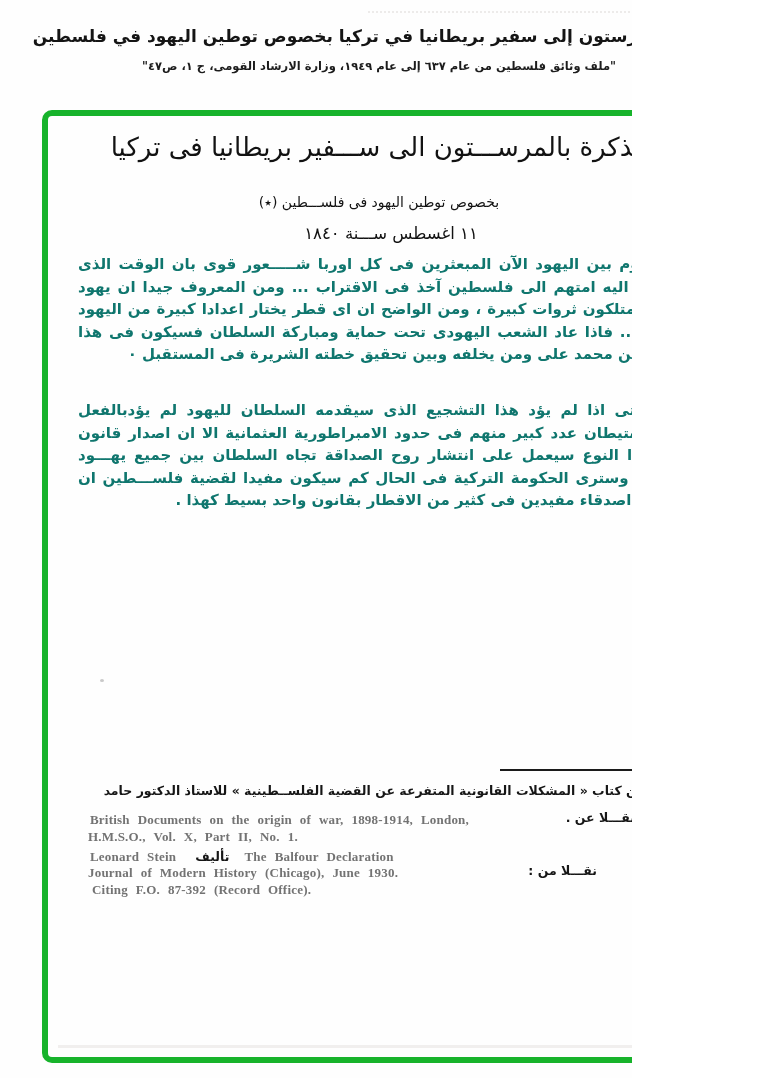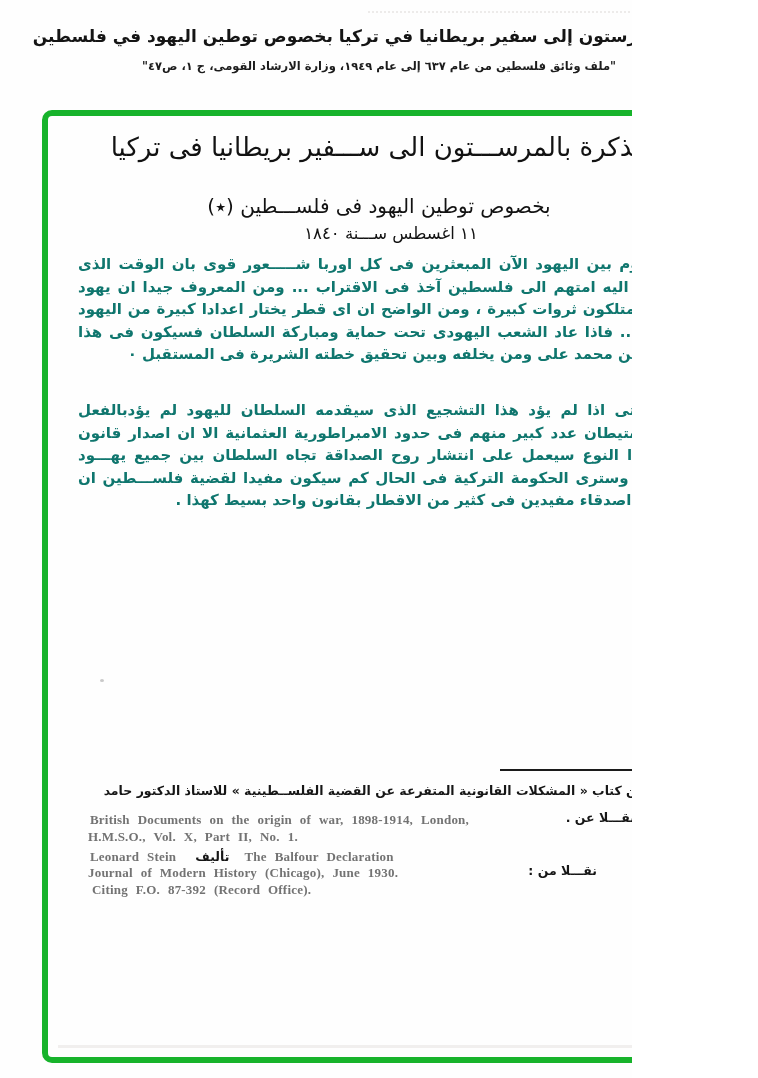--- a/index.html
+++ b/index.html
@@ -14,21 +14,21 @@
         direction:rtl;font-size:11.5px;font-weight:bold;color:#1c1c1c;}
   
   .frame{position:absolute;left:42px;top:110px;width:674px;height:953px;
          box-sizing:border-box;border:6px solid var(--green,#17b32b);
          border-radius:10px;z-index:2;}
   
   .doc-title,.doc-subtitle,.doc-date{
     position:absolute;left:0;width:662px;text-align:center;direction:rtl;
     font-weight:normal;color:#121212;}
   .doc-title{top:16px;font-size:26px;}
-  .doc-subtitle{top:78px;font-size:20px;text-align:center;}
+  .doc-subtitle{top:78px;font-size:14px;text-align:center;}
   .doc-date{top:108px;font-size:16.5px;padding-left:12px;}
   
   .para{position:absolute;right:28px;width:604px;direction:rtl;
         font-size:15px;font-weight:bold;line-height:22.5px;color:#0f766e;}
   .para-1{top:137px;}
   .para-2{top:283px;}
   .pline{text-align:justify;text-align-last:justify;}
   .pline.first{padding-right:26px;}
   .pline.last{text-align-last:right;}
   

